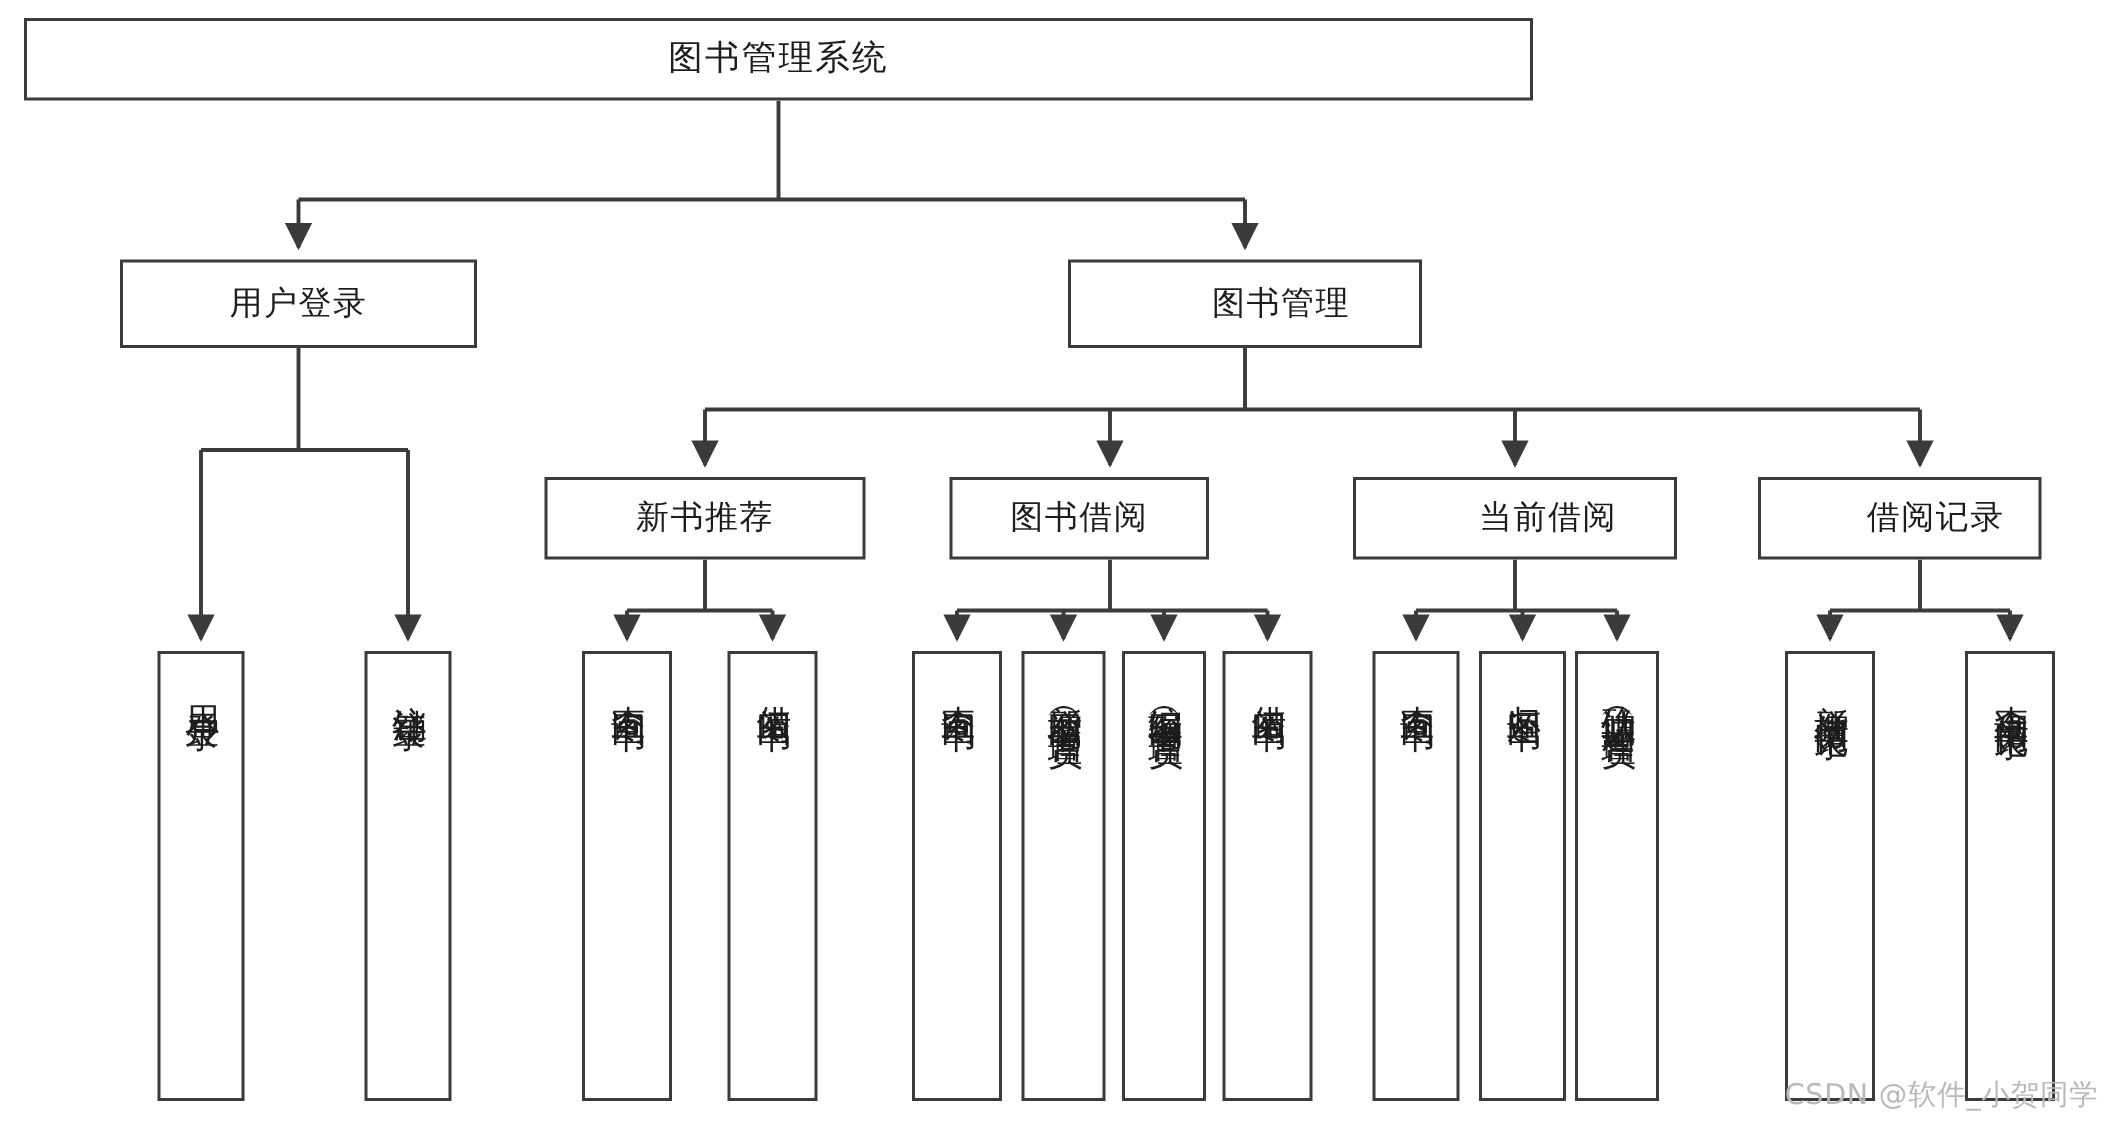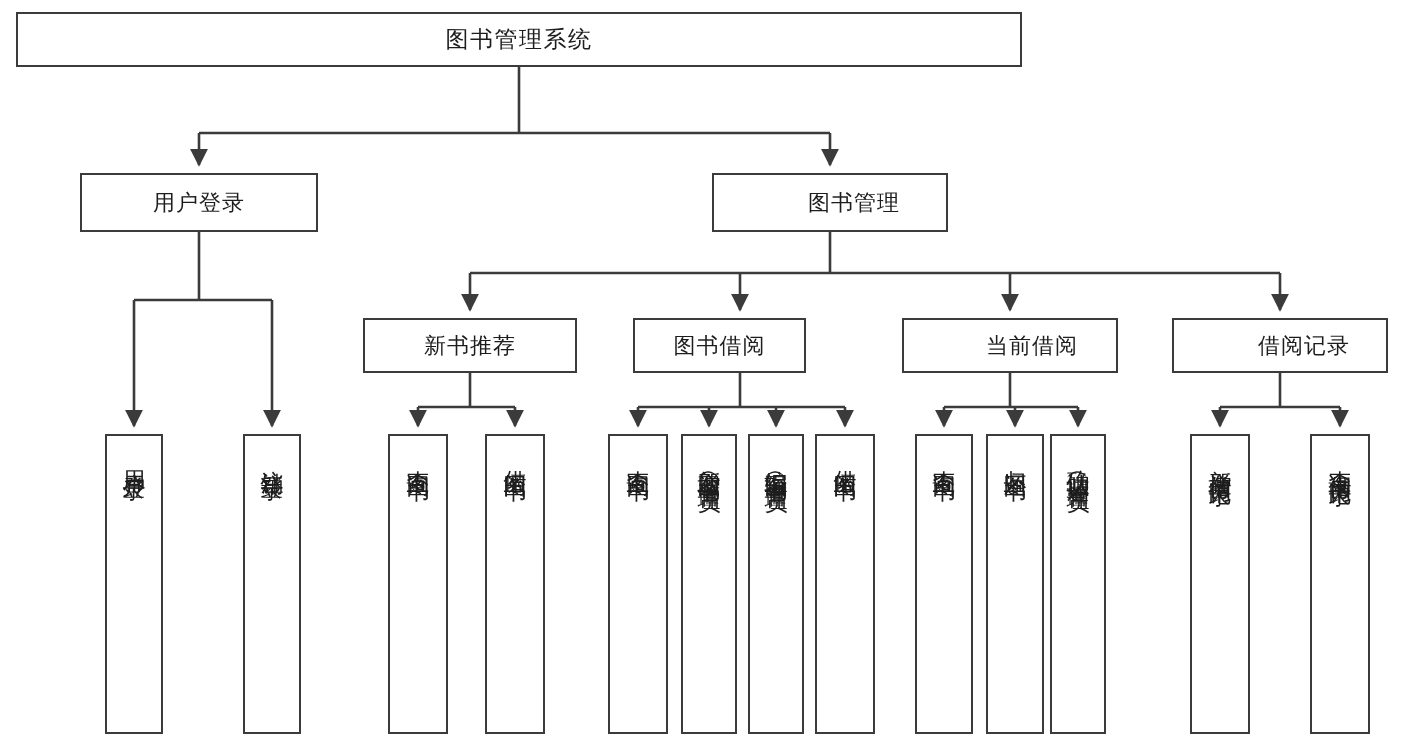--- a/index.html
+++ b/index.html
@@ -127,21 +127,21 @@
 
   <div class="node h" id="node-l3-0" style="left: 363px; top: 318px; width: 214px; height: 55px;">
     <span class="lbl">新书推荐</span>
   </div>
   <div class="node h" id="node-l3-1" style="left: 633px; top: 318px; width: 173px; height: 55px;">
     <span class="lbl">图书借阅</span>
   </div>
   <div class="node h" id="node-l3-2" style="left: 902px; top: 318px; width: 216px; height: 55px; padding-left: 44px;">
     <span class="lbl">当前借阅</span>
   </div>
-  <div class="node h" id="node-l3-3" style="left: 1172px; top: 318px; width: 216px; height: 55px; padding-left: 48px;">
+  <div class="node h" id="node-l3-3" style="left: 1172px; top: 318px; width: 189px; height: 55px; padding-left: 48px;">
     <span class="lbl">借阅记录</span>
   </div>
 
   <div class="node v" id="node-leaf-0" style="left: 105px; top: 434px; width: 58px; height: 300px;">
     <span class="lbl">用户登录</span>
   </div>
   <div class="node v" id="node-leaf-1" style="left: 243px; top: 434px; width: 58px; height: 300px;">
     <span class="lbl">注销登录</span>
   </div>
   <div class="node v" id="node-leaf-2" style="left: 388px; top: 434px; width: 60px; height: 300px;">
@@ -171,13 +171,14 @@
   <div class="node v" id="node-leaf-10" style="left: 1050px; top: 434px; width: 56px; height: 300px;">
     <span class="lbl">确认归还（管理员）</span>
   </div>
   <div class="node v" id="node-leaf-11" style="left: 1190px; top: 434px; width: 60px; height: 300px;">
     <span class="lbl">新增借阅记录</span>
   </div>
   <div class="node v" id="node-leaf-12" style="left: 1310px; top: 434px; width: 60px; height: 300px;">
     <span class="lbl">查询借阅记录</span>
   </div>
 
+  <div class="watermark">CSDN @软件_小贺同学</div>
 </div>
 
 </body></html>

